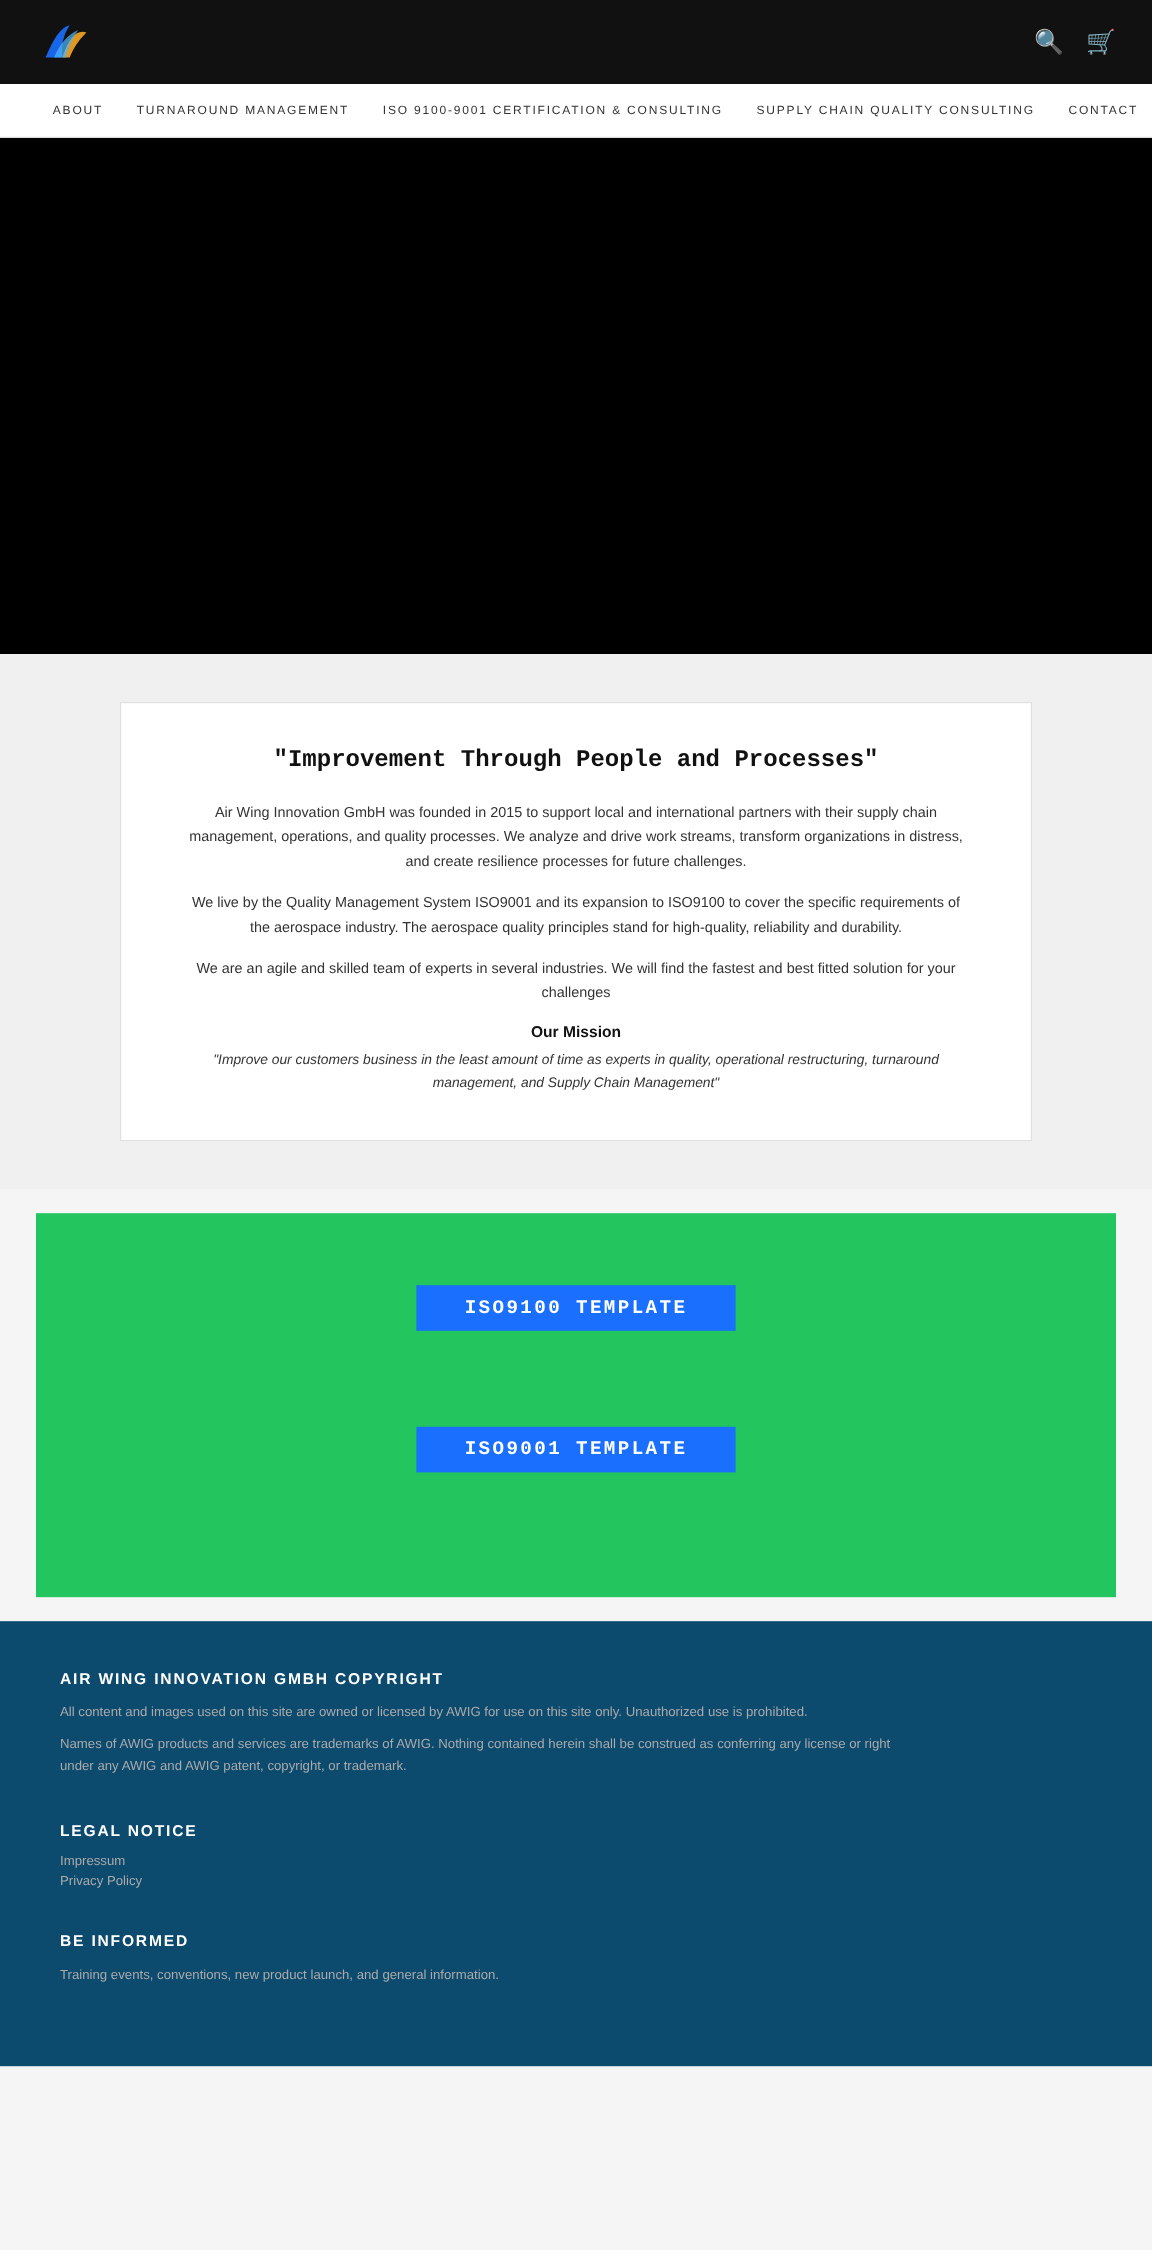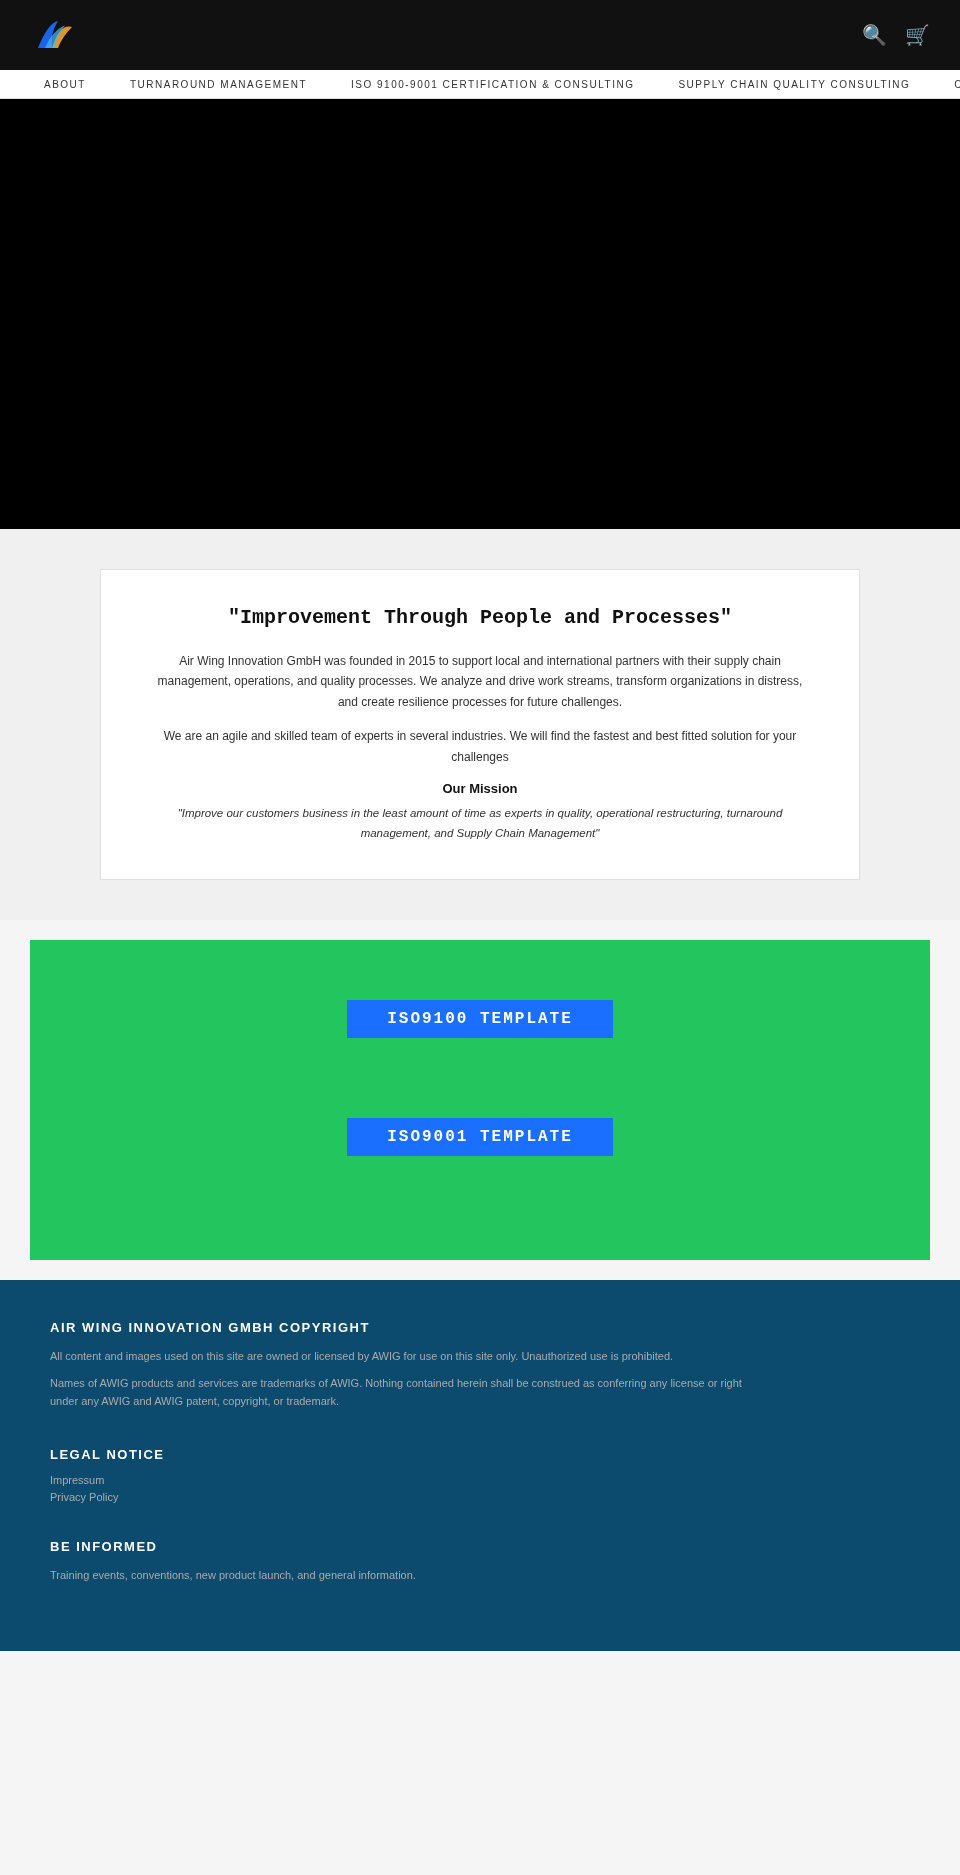--- a/index.html
+++ b/index.html
@@ -33,22 +33,22 @@
       cursor: pointer;
     }
 
     
     .nav {
       background: #fff;
       border-bottom: 1px solid #ddd;
       display: flex;
       align-items: center;
       padding: 0 30px;
-      height: 29px;
-      gap: 16px;
+      height: 45px;
+      gap: 0;
     }
     .nav-item {
       font-size: 10px;
       letter-spacing: 1.5px;
       text-transform: uppercase;
       color: #333;
       padding: 0 14px;
       cursor: pointer;
       white-space: nowrap;
       font-weight: 500;
@@ -215,20 +215,21 @@
   <span class="nav-item">CONTACT</span>
 
 </nav>
 
 <div class="hero"></div>
 
 <div class="about-section">
   <div class="about-card">
     <h2 class="about-title">"Improvement Through People and Processes"</h2>
     <p class="about-text">Air Wing Innovation GmbH was founded in 2015 to support local and international partners with their supply chain management, operations, and quality processes. We analyze and drive work streams, transform organizations in distress, and create resilience processes for future challenges.</p>
+    <p class="about-text">We live by the Quality Management System ISO9001 and its expansion to ISO9100 to cover the specific requirements of the aerospace industry. The aerospace quality principles stand for high-quality, reliability and durability.</p>
     <p class="about-text">We are an agile and skilled team of experts in several industries. We will find the fastest and best fitted solution for your challenges</p>
     <p class="about-mission-title">Our Mission</p>
     <p class="about-mission-quote">"Improve our customers business in the least amount of time as experts in quality, operational restructuring, turnaround management, and Supply Chain Management"</p>
   </div>
 </div>
 
 <div class="templates-section">
   <button class="template-btn">ISO9100 TEMPLATE</button>
   <button class="template-btn">ISO9001 TEMPLATE</button>
 </div>

